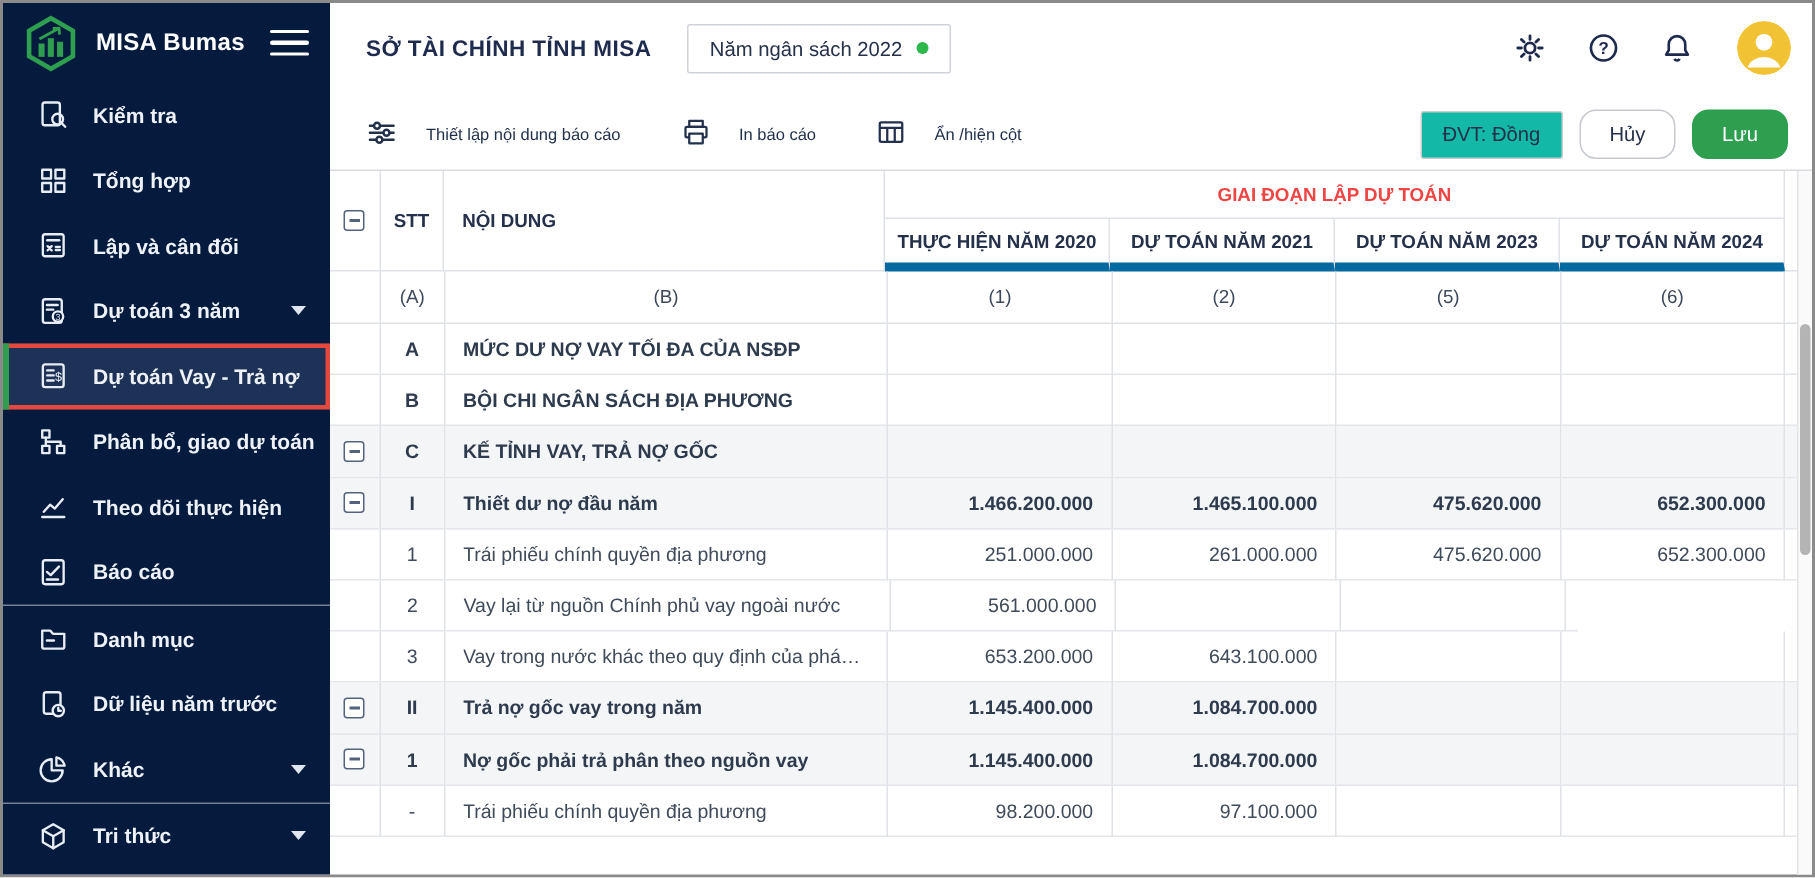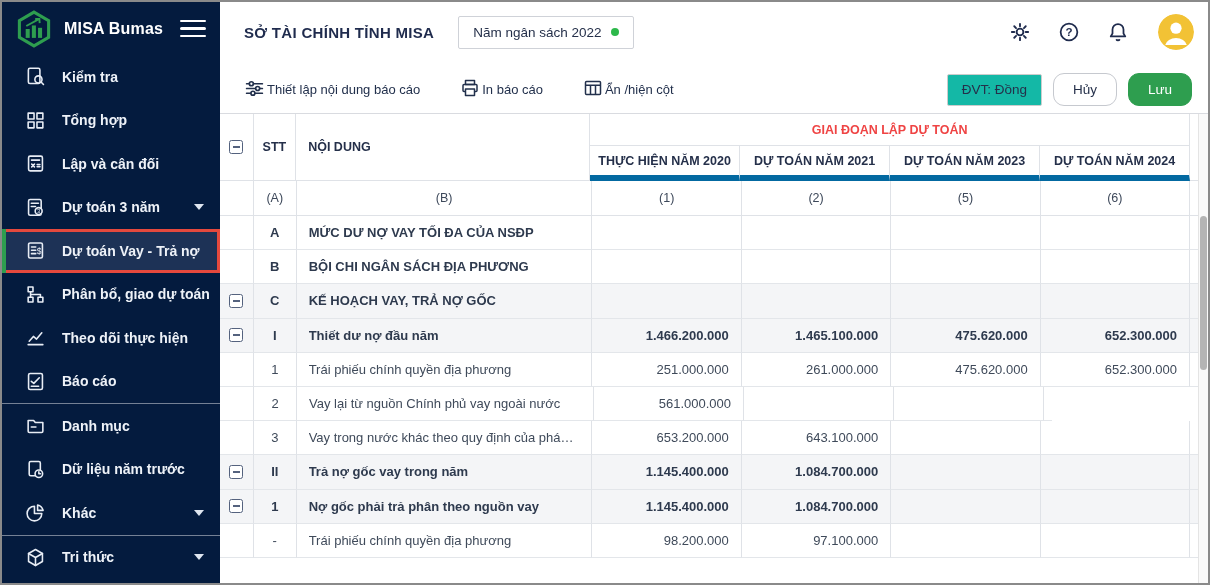--- a/index.html
+++ b/index.html
@@ -34,21 +34,21 @@
   .dot { width:8px; height:8px; border-radius:50%; background:#2db84b; }
   .top-icons { margin-left:auto; display:flex; align-items:center; gap:27px; }
   .t-icon { width:22px; height:22px; display:flex; align-items:center; justify-content:center; cursor:pointer; color:#1f2b4d; }
   .avatar { width:36px; height:36px; border-radius:50%; overflow:hidden; cursor:pointer; margin-left:2px; }
 
   .tabbar { height:39px; flex:none; background:#ededed; display:flex; }
   .tab-active { width:234px; background:#fff; border-top:3px solid #2e9e4f; display:flex; align-items:center;
     padding-left:24px; font-size:13.5px; font-weight:700; color:#2e9e4f; letter-spacing:.2px; cursor:pointer; white-space:nowrap; }
 
   .toolbar { height:48px; flex:none; background:#fff; border-bottom:1px solid #d9dbe0; display:flex; align-items:center; padding:0 16px 0 24px; }
-  .tool-btn { display:flex; align-items:center; gap:2px; font-size:13px; color:#22304c; margin-right:40px; cursor:pointer; background:none; border:none; font-family:inherit; }
+  .tool-btn { display:flex; align-items:center; gap:19px; font-size:11px; color:#22304c; margin-right:40px; cursor:pointer; background:none; border:none; font-family:inherit; }
   .tool-btn svg { color:#22304c; }
   .tool-right { margin-left:auto; display:flex; align-items:center; gap:11px; }
   .unit-box { height:32px; display:flex; align-items:center; padding:0 14px; background:#14b8a6; border:1px solid #cccccc; border-radius:2px; font-size:13.5px; color:#25304a; }
   .btn { height:33px; padding:0 19px; border-radius:11px; font-size:13.5px; font-family:inherit; cursor:pointer; }
   .btn-cancel { background:#fff; border:1px solid #c6c9cf; color:#25304a; }
   .btn-save { background:#2e9e4f; border:1px solid #2e9e4f; color:#fff; }
 
   
   .grid-area { flex:1; display:flex; min-height:0; position:relative; }
   .grid { flex:1; overflow:hidden; }
@@ -371,21 +371,21 @@
               <div class="cell c-num"></div>
               <div class="cell c-num"></div>
               <div class="cell c-sliver"></div>
             </div>
             <div class="tr shaded bold">
               <div class="cell c-collapse">
                 <span class="minus"></span>
               </div>
               <div class="cell c-stt">C</div>
               <div class="cell c-content">
-                <span>KẾ HOẠCH VAY, TRẢ NỢ GỐC</span>
+                <span>KẾ TỈNH VAY, TRẢ NỢ GỐC</span>
               </div>
               <div class="cell c-num"></div>
               <div class="cell c-num"></div>
               <div class="cell c-num"></div>
               <div class="cell c-num"></div>
               <div class="cell c-sliver"></div>
             </div>
             <div class="tr shaded bold">
               <div class="cell c-collapse">
                 <span class="minus"></span>

